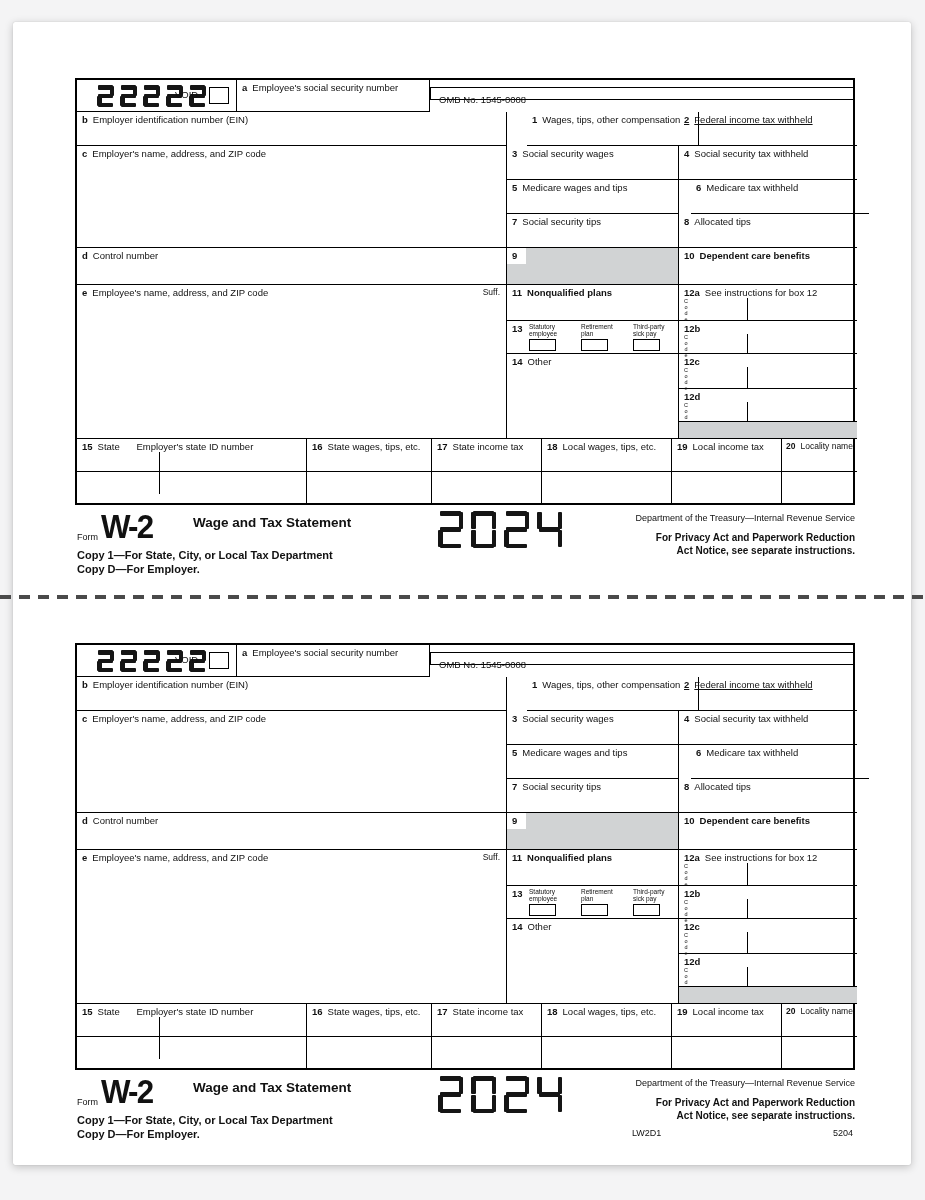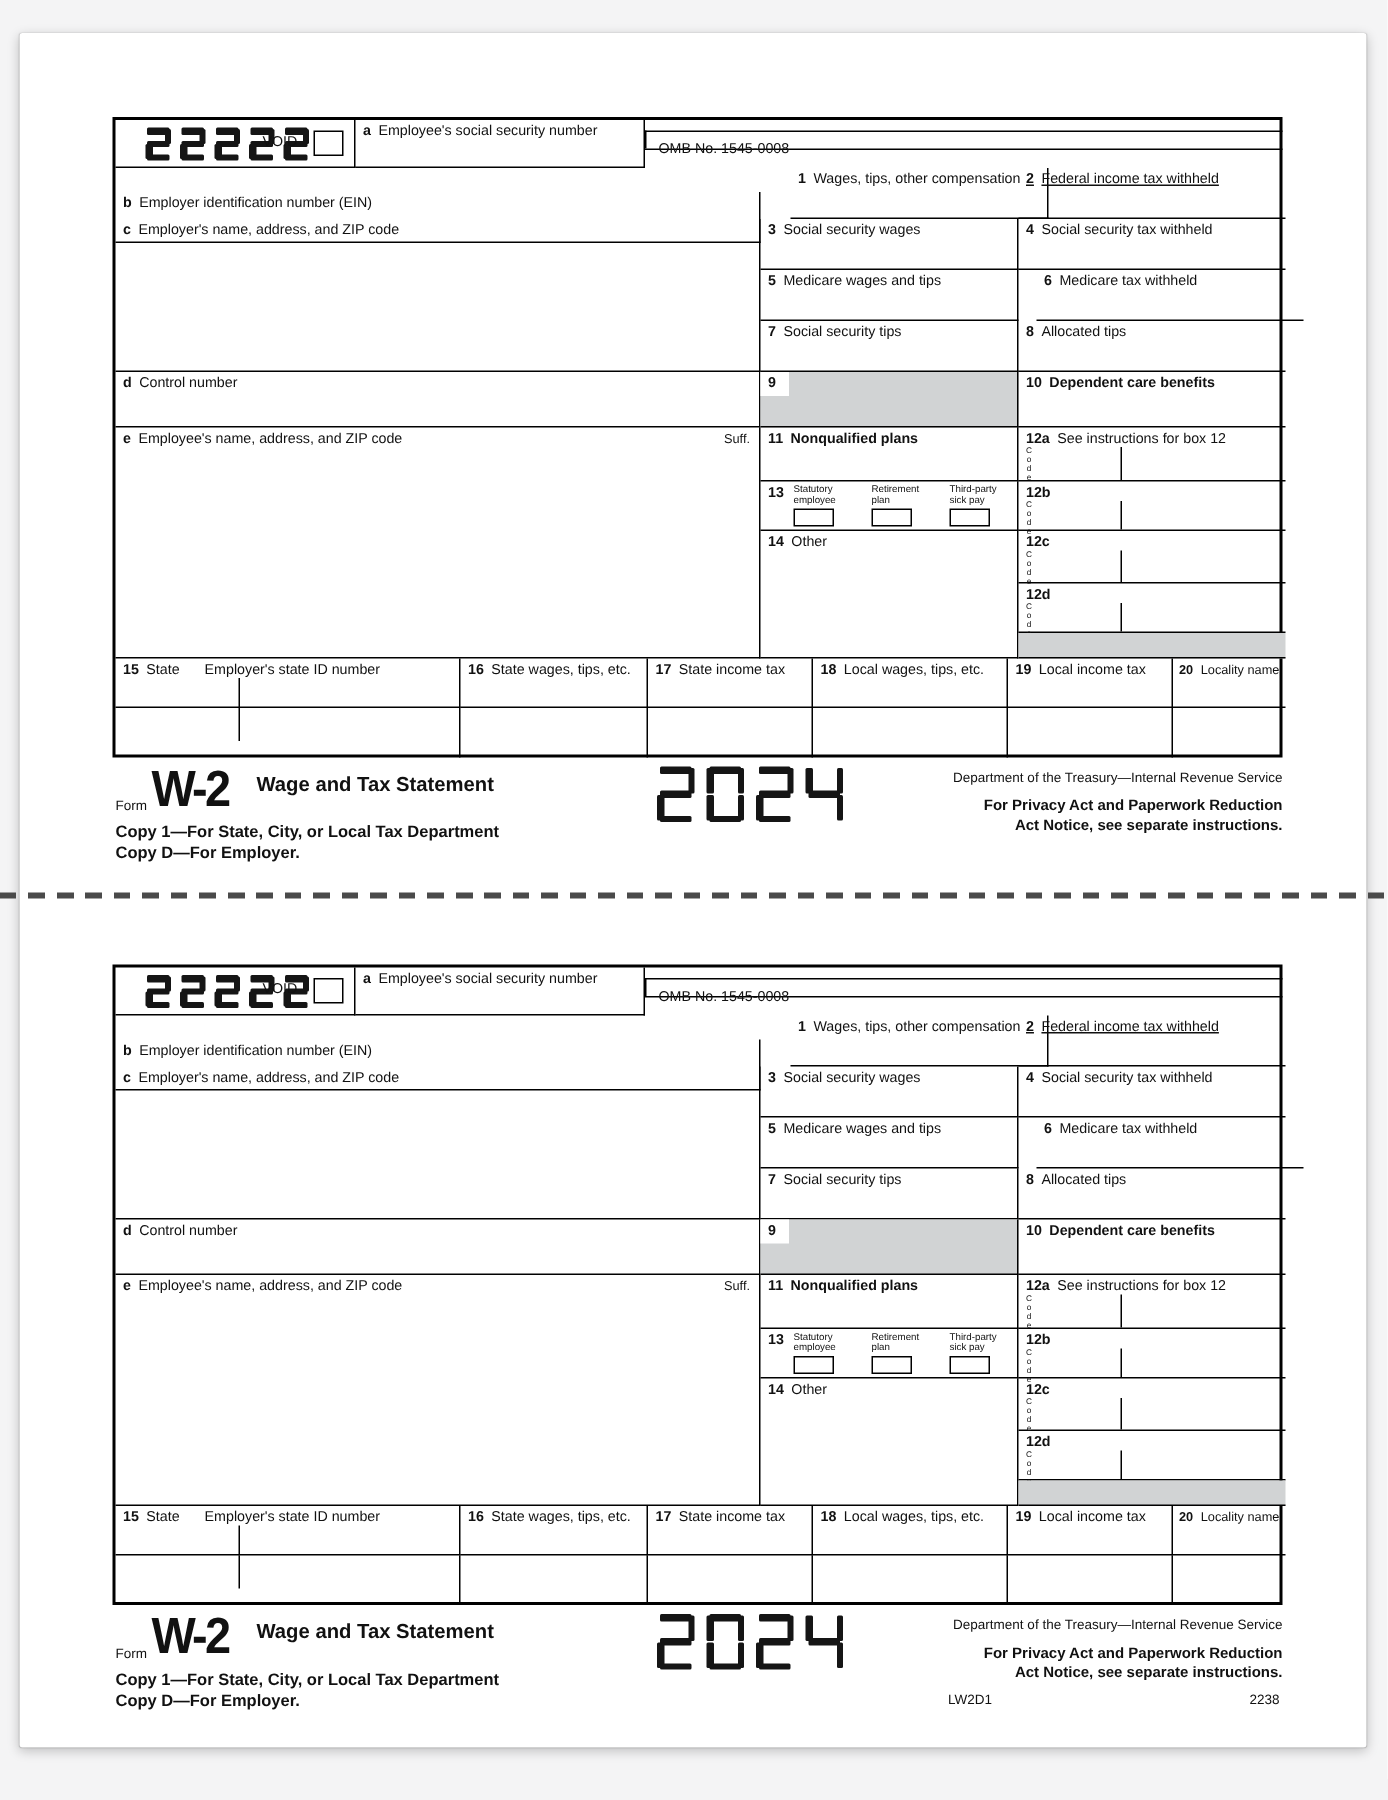--- a/index.html
+++ b/index.html
@@ -29,21 +29,21 @@
   .gray{background:#d1d3d4;}
   
   .cell-void{left:0;top:0;width:160px;height:32px;}
   .cell-a{left:160px;top:0;width:193px;height:32px;}
   .cell-omb{left:353px;top:0;width:425px;height:20px;padding:0;}
   .omb-inner{position:absolute;left:0;top:7px;right:0;bottom:0;border-top:1px solid #000;border-left:1px solid #000;padding:6px 0 0 8px;font-size:9.5px;}
   .void-wrap{position:absolute;left:98px;top:9px;font-size:9.5px;}
   .void-box{position:absolute;left:132px;top:7px;width:20px;height:17px;border:1.5px solid #000;background:#fff;box-sizing:border-box;}
   .digits-ctrl{position:absolute;left:20px;top:5px;}
   
-  .cell-b{left:0;top:32px;width:430px;height:34px;margin-top:16px;}
+  .cell-b{left:0;top:32px;width:430px;height:34px;}
   .cell-c{left:0;top:66px;width:430px;height:102px;}
   .cell-d{left:0;top:168px;width:430px;height:37px;}
   .cell-e{left:0;top:205px;width:430px;height:154px;}
   .suff{position:absolute;right:6px;top:2px;font-size:8.5px;margin-left:48px;}
   
   .b1{left:450px;top:32px;width:172px;height:34px;}
   .b2{left:602px;top:32px;width:178px;height:34px;text-decoration:underline;}
   .b3{left:430px;top:66px;width:172px;height:34px;}
   .b4{left:602px;top:66px;width:178px;height:34px;}
   .b5{left:430px;top:100px;width:172px;height:34px;}
@@ -82,21 +82,21 @@
   .s18e{left:465px;top:392px;width:130px;height:33px;}
   .s19e{left:595px;top:392px;width:110px;height:33px;}
   .s20e{left:705px;top:392px;width:75px;height:33px;}
   .tick-h{position:absolute;left:82px;top:13px;height:20px;width:1px;background:#000;}
   .tick-e{position:absolute;left:82px;top:0;height:22px;width:1px;background:#000;}
   .id-label{margin-left:14px;}
   
   .footer{position:absolute;left:0;top:427px;width:780px;height:85px;font-size:9px;}
   .f-form{position:absolute;left:2px;top:27px;font-size:9px;}
   .f-title{position:absolute;left:26px;top:2px;font-size:34px;font-weight:bold;letter-spacing:-2px;transform:scaleX(0.92);transform-origin:left;}
-  .f-sub{position:absolute;left:96px;top:10px;font-size:13.5px;font-weight:bold;}
+  .f-sub{position:absolute;left:118px;top:10px;font-size:13.5px;font-weight:bold;}
   .f-copya{position:absolute;left:2px;top:44px;font-size:11px;font-weight:bold;}
   .f-copyb{position:absolute;left:2px;top:58px;font-size:11px;font-weight:bold;}
   .f-year{position:absolute;left:363px;top:6px;}
   .f-dept{position:absolute;right:0;top:8px;font-size:9px;text-align:right;}
   .f-priv1{position:absolute;right:0;top:27px;font-size:10px;font-weight:bold;text-align:right;}
   .f-priv2{position:absolute;right:0;top:40px;font-size:10px;font-weight:bold;text-align:right;}
   .f-printcode{position:absolute;left:557px;top:58px;font-size:9px;}
   .f-stock{position:absolute;right:2px;top:58px;font-size:9px;}
   
   .segd{position:relative;display:inline-block;}
@@ -349,17 +349,17 @@
     <span class="f-form">Form</span>
     <span class="f-title">W-2</span>
     <span class="f-sub">Wage and Tax Statement</span>
     <span class="f-year digits-year"><span class="segd"><i class="seg seg-a"></i><i class="seg seg-b"></i><i class="seg seg-g"></i><i class="seg seg-e"></i><i class="seg seg-d"></i></span><span class="segd"><i class="seg seg-a"></i><i class="seg seg-b"></i><i class="seg seg-c"></i><i class="seg seg-d"></i><i class="seg seg-e"></i><i class="seg seg-f"></i></span><span class="segd"><i class="seg seg-a"></i><i class="seg seg-b"></i><i class="seg seg-g"></i><i class="seg seg-e"></i><i class="seg seg-d"></i></span><span class="segd"><i class="seg seg-f"></i><i class="seg seg-g"></i><i class="seg seg-b"></i><i class="seg seg-c"></i></span></span>
     <span class="f-dept">Department of the Treasury—Internal Revenue Service</span>
     <span class="f-priv1">For Privacy Act and Paperwork Reduction</span>
     <span class="f-priv2">Act Notice, see separate instructions.</span>
     <span class="f-copya">Copy 1—For State, City, or Local Tax Department</span>
     <span class="f-copyb">Copy D—For Employer.</span>
     <span class="f-printcode">LW2D1</span>
-    <span class="f-stock">2238</span>
+    <span class="f-stock">5204</span>
   </div>
 </div>
 
 <div class="perforation"></div>
 
 </body></html>

